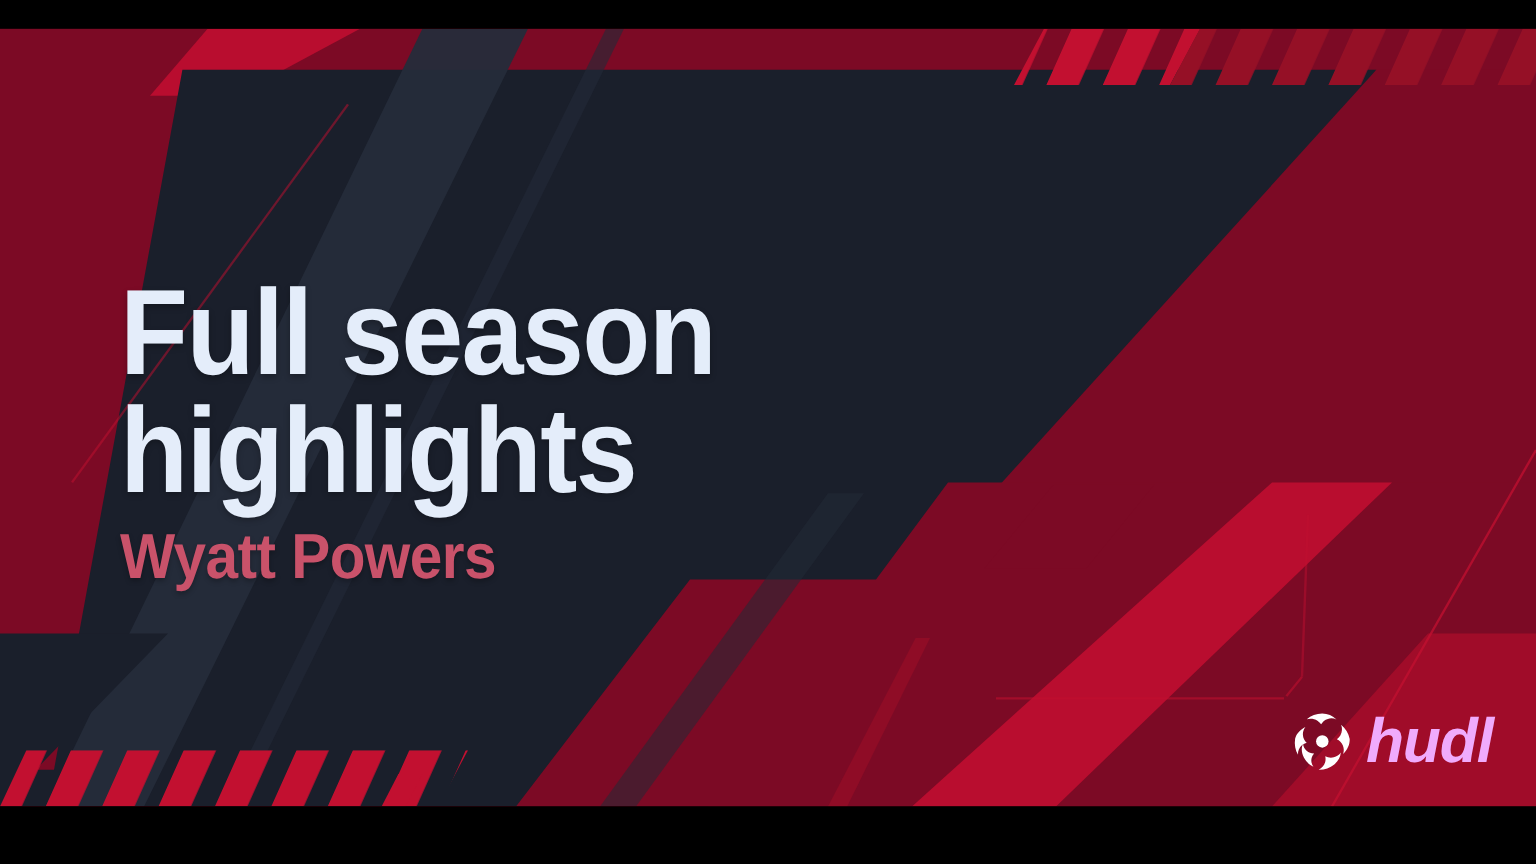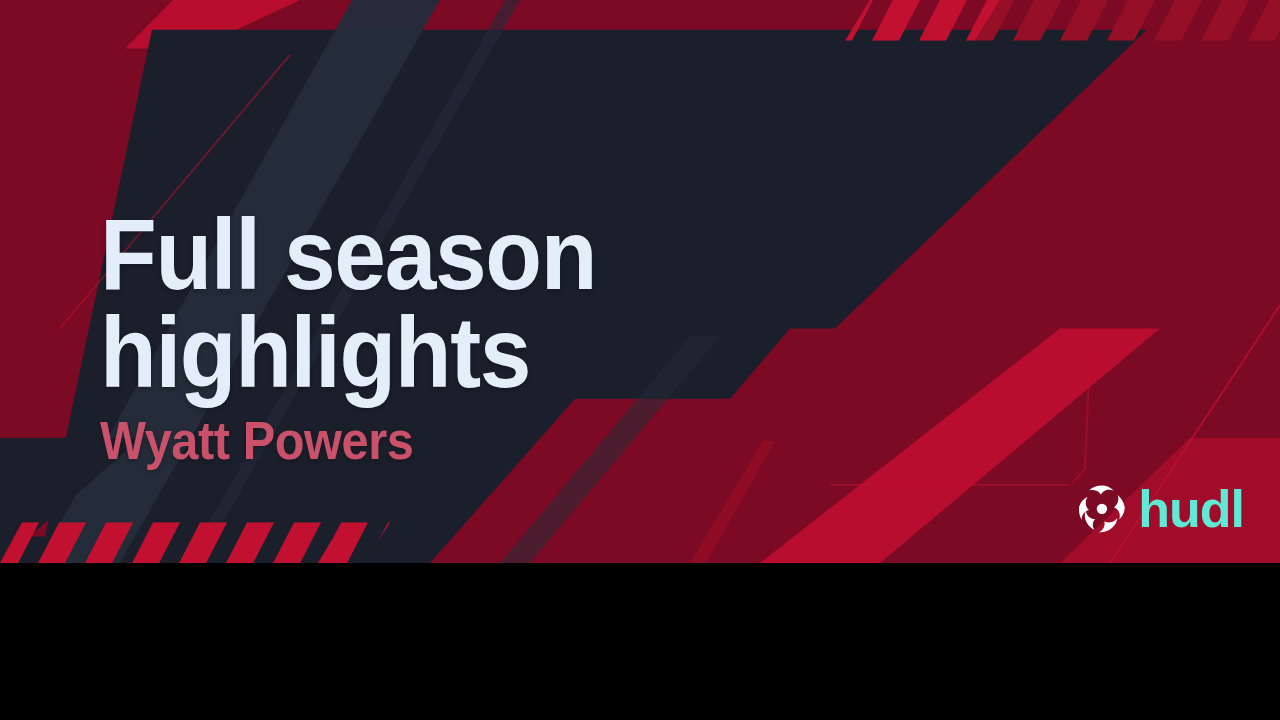--- a/index.html
+++ b/index.html
@@ -2,24 +2,25 @@
 <html><head>
 <meta charset="utf-8">
 <title>Hudl Highlight Title Card</title>
 <style>
   html,body{margin:0;padding:0;background:#000;}
   *{box-sizing:border-box;}
 
   #card{
     position:relative;
     width:1280px;
-    height:563px;
+    height:648px;
     overflow:hidden;
     background:#7c0a25;
     font-family:"Liberation Sans", sans-serif;
+    margin-top:24px;
   }
 
   
   #bg{position:absolute;inset:0;width:100%;height:100%;display:block;}
 
   
   #text-block{
     position:absolute;
     left:100px;
     top:206px;
@@ -57,26 +58,27 @@
     position:absolute;
     right:36px;
     bottom:28px;
     display:flex;
     align-items:center;
     gap:10px;
     z-index:6;
   }
   #logo-mark{width:52px;height:52px;display:block;}
   #logo-word{
-    color:#5eead4;
+    color:#f0abfc;
     font-family:"Liberation Sans","DejaVu Sans",sans-serif;
     font-weight:bold;
     font-size:52px;
     line-height:1;
     letter-spacing:-1px;
+    font-style:italic;
   }
 </style>
 </head>
 <body>
 
 <div id="card">
 
   <svg id="bg" viewBox="0 0 1280 720" preserveAspectRatio="none">
 
     <defs>

